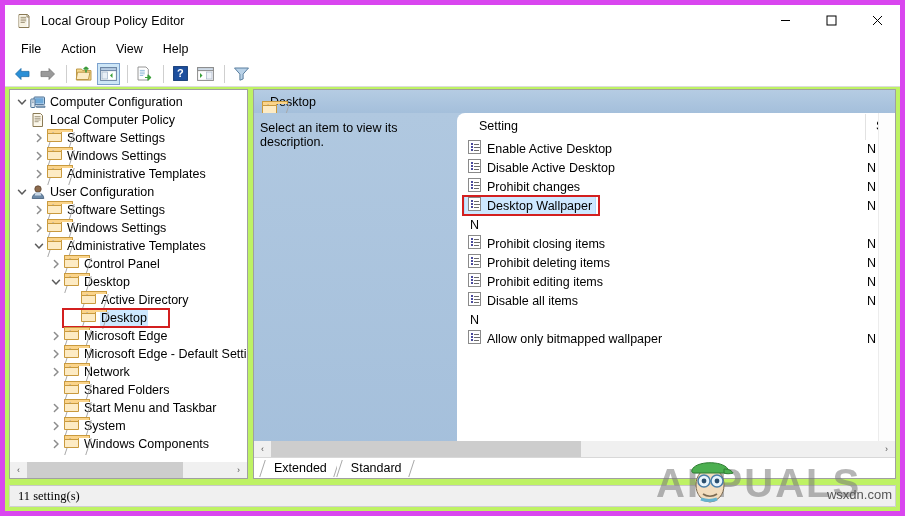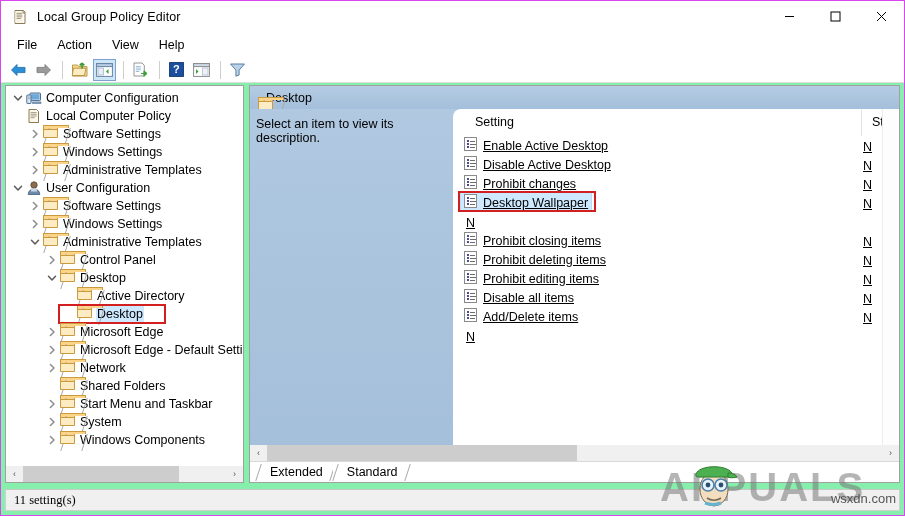--- a/index.html
+++ b/index.html
@@ -9,22 +9,22 @@
   }
   body {
     font-family: "Liberation Sans", sans-serif;
     font-size: 12px;
     color: #000000;
   }
   #app {
     position: relative;
     width: 905px;
     height: 516px;
-    background: #86efac;
-    border: 1px solid #d946ef;
+    background: #bef264;
+    border: 5px solid #d946ef;
     box-sizing: border-box;
     overflow: hidden;
   }
 
   
   .titlebar {
     height: 31px;
     background: #ffffff;
     display: flex;
     align-items: center;
@@ -264,27 +264,26 @@
   .hsep {
     position: absolute;
     top: 1px;
     width: 1px;
     height: 100%;
     background: #e2e2e2;
   }
   .row {
     height: 19px;
     display: flex;
-    align-items: flex-end;
+    align-items: center;
     padding-left: 11px;
     box-sizing: border-box;
     white-space: nowrap;
     cursor: default;
     position: relative;
-    text-decoration: underline;
   }
   .row .cell-setting {
     width: 397px;
     flex: none;
     display: flex;
     align-items: center;
   }
   .row .cell-state {
     flex: 1;
     overflow: hidden;
@@ -827,27 +826,27 @@
                 <div class="cell-state">N</div>
               </div>
               <div class="row">
                 <div class="cell-setting">
                   <span class="ricon"><span class="policyicon"><i class="d" style="top:2px"></i><i class="l" style="top:2.5px;width:5px"></i><i class="d" style="top:5px"></i><i class="l" style="top:5.5px;width:6px"></i><i class="d" style="top:8px"></i><i class="l" style="top:8.5px;width:5px"></i></span></span>
                   <span class="rlabel">Disable all items</span>
                 </div>
                 <div class="cell-state">N</div>
               </div>
               <div class="row">
+                <div class="cell-state">N</div>
+              </div>
+              <div class="row">
                 <div class="cell-setting">
                   <span class="ricon"><span class="policyicon"><i class="d" style="top:2px"></i><i class="l" style="top:2.5px;width:5px"></i><i class="d" style="top:5px"></i><i class="l" style="top:5.5px;width:6px"></i><i class="d" style="top:8px"></i><i class="l" style="top:8.5px;width:5px"></i></span></span>
-                  <span class="rlabel">Add/Delete items</span>
+                  <span class="rlabel">Allow only bitmapped wallpaper</span>
                 </div>
-                <div class="cell-state">N</div>
-              </div>
-              <div class="row">
                 <div class="cell-state">N</div>
               </div>
             </div>
           <div class="vscroll"></div>
         </div>
       </div>
 
       <div class="hscroll" style="left:0;right:0;bottom:21px;">
         <div class="arrow">‹</div>
         <div class="track">

